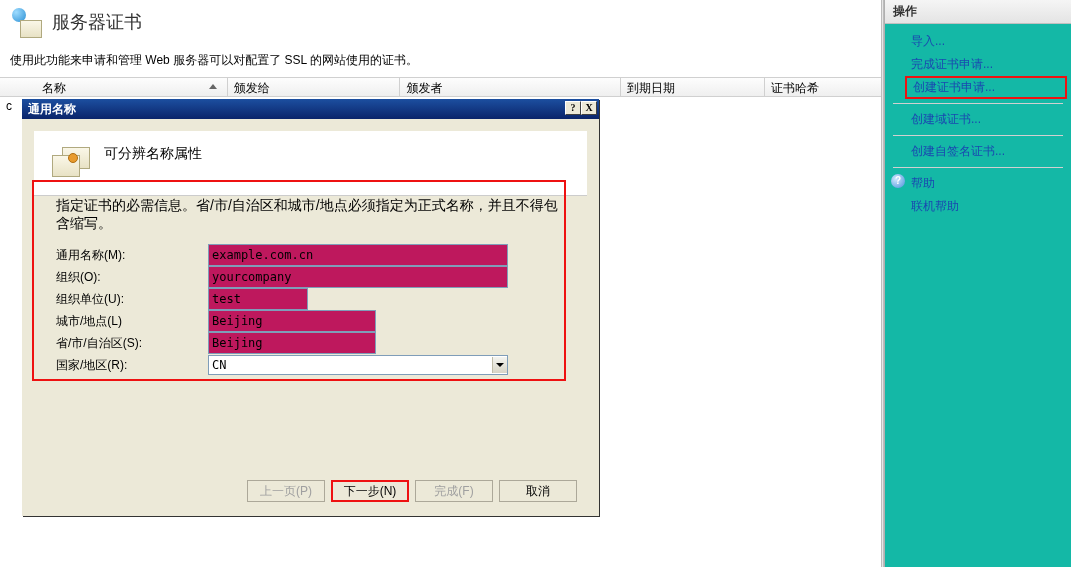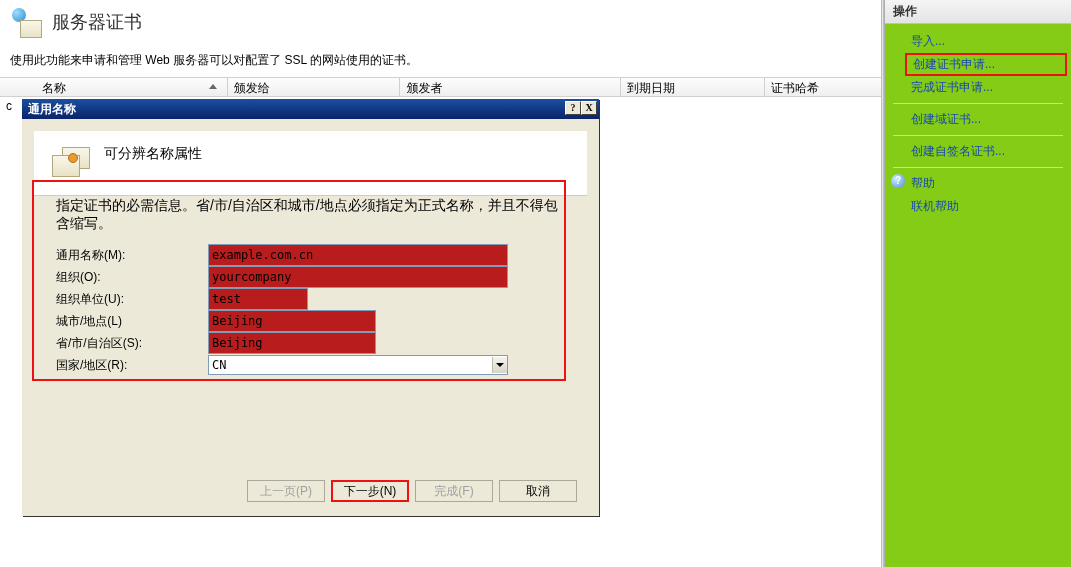--- a/index.html
+++ b/index.html
@@ -40,35 +40,35 @@
 .dlg-hicon .c2p { left:10px; top:2px; }
 .dlg-hicon .seal { position:absolute; left:16px; top:8px; width:10px; height:10px; border-radius:50%; background:#e89b2e; border:1px solid #b06e12;}
 .dlg-htext { font-size: 14px; color: #000; }
 
 .highlight-box { position: absolute; left: 32px; top: 180px; width: 534px; height: 201px; border: 2px solid #e11; pointer-events: none; }
 .form-area { position: absolute; left: 18px; top: 92px; right: 18px; }
 .form-hint { font-size: 14px; color: #000; padding: 6px 16px 12px 16px; }
 .form-grid { padding: 0 16px; }
 .frow { display: flex; align-items: center; margin-bottom: 2px; height: 20px; }
 .flabel { width: 152px; font-size: 12px; color: #000; }
-.finput { height: 22px; font-size: 12px; font-family: SimSun, monospace; padding: 1px 3px; border: 1px solid #7f9db9; background: #b91c1c; }
+.finput { height: 22px; font-size: 12px; font-family: SimSun, monospace; padding: 1px 3px; border: 1px solid #7f9db9; background: #be185d; }
 .w-long { width: 300px; }
 .w-short { width: 100px; }
 .w-med { width: 168px; }
 .fselect { height: 20px; font-size: 12px; font-family: SimSun, monospace; border: 1px solid #7f9db9; background: #fff; display: inline-flex; align-items: center; justify-content: space-between; padding-left: 3px; }
 .fselect .arrow { width: 15px; height: 16px; background:linear-gradient(#f4f4f0,#d8d5c6); border-left:1px solid #c0bca8; display:flex; align-items:center; justify-content:center; }
 .fselect .arrow::after { content:""; width:0;height:0; border-left:4px solid transparent; border-right:4px solid transparent; border-top:4px solid #000; }
 
 .dlg-buttons { position: absolute; bottom: 14px; right: 22px; display: flex; gap: 6px; }
 .wbtn { min-width: 78px; height: 22px; background: #ece9d8; border: 1px solid #aca899; font-size: 12px; padding: 0 8px; cursor: default; display: inline-flex; align-items: center; justify-content: center; }
 .wbtn.disabled { color: #a0a0a0; }
 .wbtn.focus { border: 2px solid #e11; }
 
 
-.actions { position: absolute; right: 0; top: 0; width: 187px; height: 567px; background: #84cc16; border-left: 1px solid #b0b0b0; }
+.actions { position: absolute; right: 0; top: 0; width: 187px; height: 567px; background: #14b8a6; border-left: 1px solid #b0b0b0; }
 .actions-head { background: linear-gradient(#f5f5f5, #e4e4e4); border-bottom: 1px solid #c0c0c0; font-size: 12px; font-weight: bold; color: #333; padding: 3px 8px; }
 .actions-list { padding: 6px 0; }
 .aitem { padding: 3px 10px 3px 26px; font-size: 12px; color: #1a49b0; position: relative; cursor: default; }
 .aitem.sel { border: 2px solid #e11; margin: 0 4px 0 20px; padding: 1px 6px; }
 .aspacer { border-top: 1px solid #d0d0d0; margin: 4px 8px; }
 .aitem .hi { position: absolute; left: 6px; top: 2px; width: 14px; height: 14px; border-radius: 50%; background: radial-gradient(circle at 35% 35%, #cfe8ff, #4a90d9); color: #fff; font-size: 10px; text-align: center; line-height: 14px; font-weight: bold; }
 
 .vsplit { position:absolute; left:881px; top:0; width:3px; height:567px; background:#e6e6e6; border-left:1px solid #bcbcbc; border-right:1px solid #bcbcbc; }
 </style>
 </head>
@@ -152,22 +152,22 @@
   </div>
   <div class="highlight-box"></div>
 </div>
 
 <div class="vsplit"></div>
 
 <div class="actions">
   <div class="actions-head">操作</div>
   <div class="actions-list">
     <div class="aitem">导入...</div>
+    <div class="aitem">完成证书申请...</div>
     <div class="aitem sel">创建证书申请...</div>
-    <div class="aitem">完成证书申请...</div>
     <div class="aspacer"></div>
     <div class="aitem">创建域证书...</div>
     <div class="aspacer"></div>
     <div class="aitem">创建自签名证书...</div>
     <div class="aspacer"></div>
     <div class="aitem"><span class="hi">?</span><span>帮助</span></div>
     <div class="aitem">联机帮助</div>
   </div>
 </div>
 

